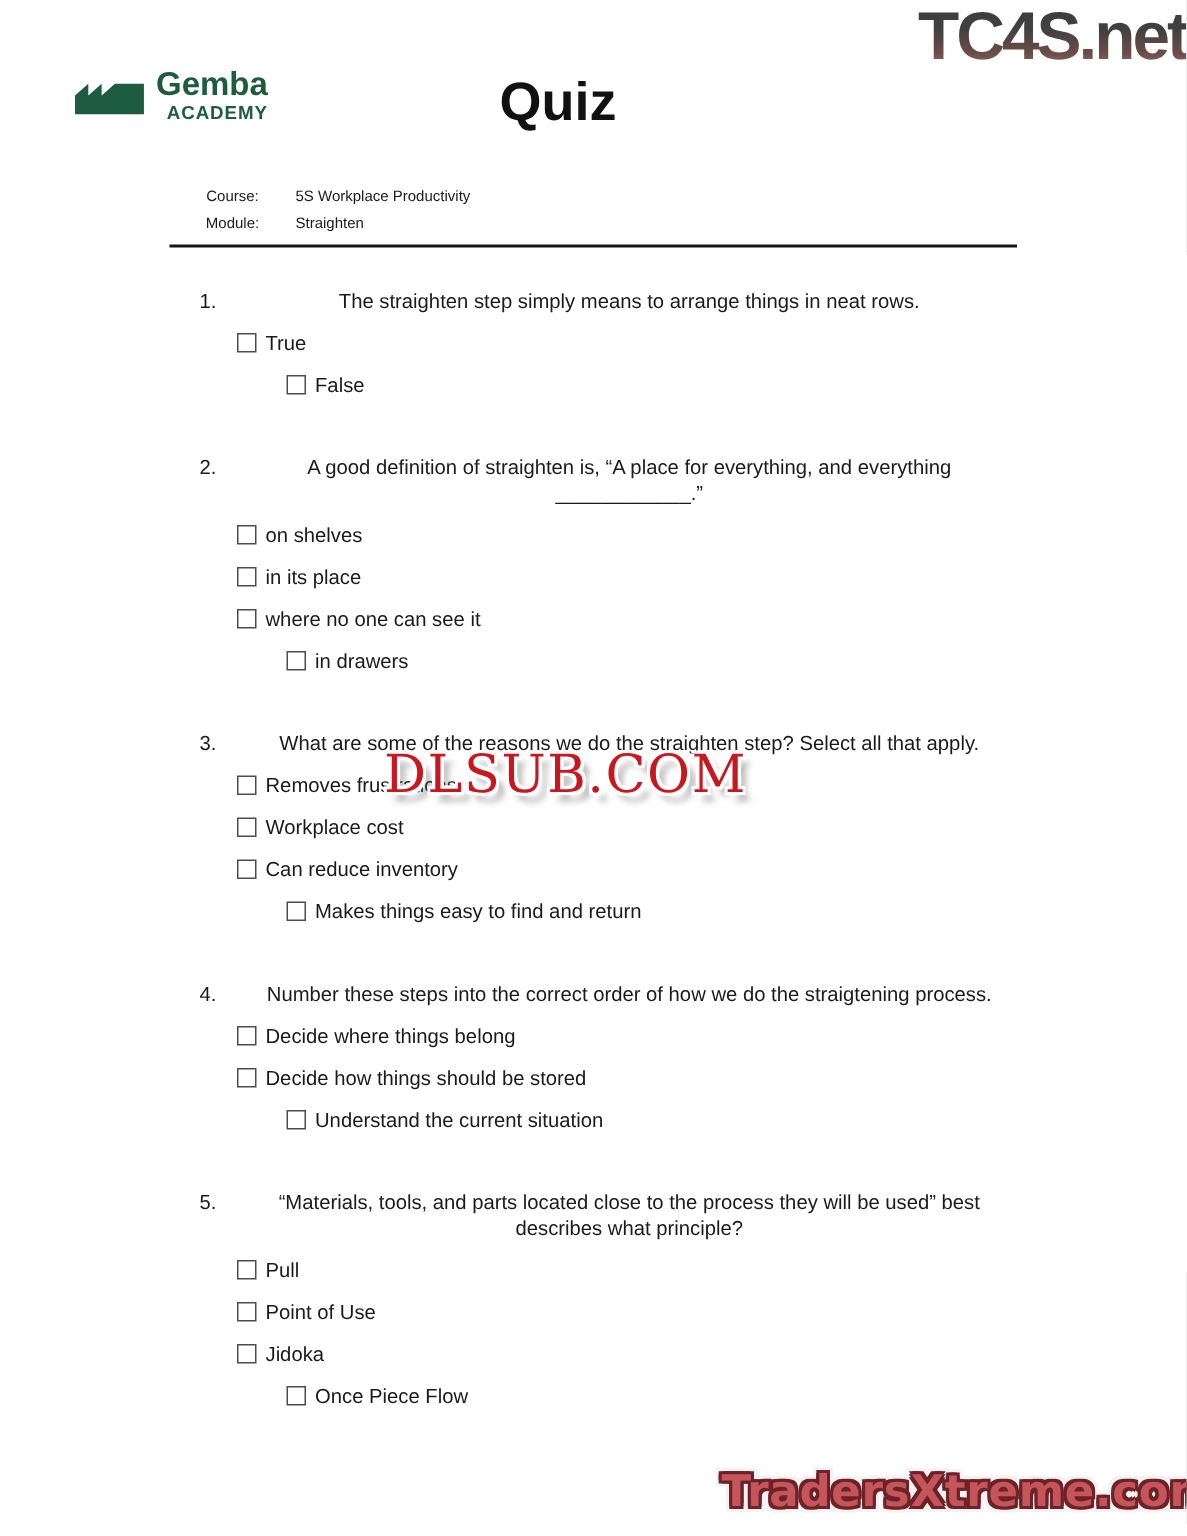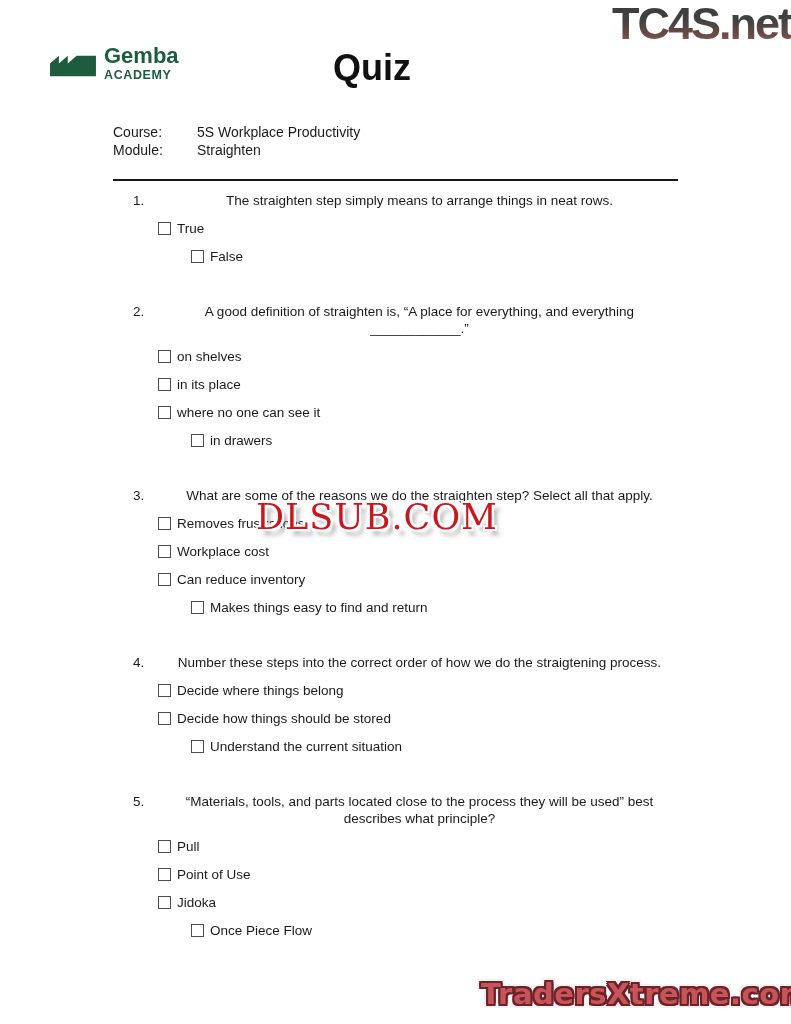--- a/index.html
+++ b/index.html
@@ -12,21 +12,21 @@
     overflow:hidden;
     font-family:"Liberation Sans", sans-serif;
     color:#1a1a1a;
   }
 
   
   .logo {
     position:absolute; left:50px; top:44px;
     display:flex; align-items:center; gap:7px;
   }
-  .logo-text { display:flex; flex-direction:column; line-height:1; }
+  .logo-text { display:flex; flex-direction:column; line-height:1;text-align:right; }
   .logo-name  { font-size:22px; font-weight:bold; color:#1d5c3e; letter-spacing:0px; }
   .logo-sub   { font-size:12.5px; font-weight:bold; color:#1d5c3e; letter-spacing:0.6px; margin-top:2px; }
 
   .quiz-title {
     position:absolute; left:0; top:47px; width:744px;
     text-align:center;
     font-size:36px; font-weight:bold; color:#111;
   }
 
   .wm-top {
@@ -34,22 +34,23 @@
     font-size:45px; font-weight:bold; letter-spacing:-2px;
     font-family:"Liberation Sans", sans-serif;
     background:linear-gradient(180deg,#3a3a3a 0%, #414141 42%, #6d4c47 72%, #a3807a 100%);
     -webkit-background-clip:text; background-clip:text;
     color:transparent;
   }
 
   
   .meta {
     position:absolute; left:113px; top:123px; width:565px;
-    border-bottom:2px solid #161616; padding-bottom:20px;
-    font-size:14px;
+    border-bottom:2px solid #161616; padding-bottom:4px;
+    font-size:10px;
+    text-align:center;
   }
   .meta-row { display:flex; line-height:18px; }
   .meta-label { width:84px; flex:none; }
 
   
   .questions {
     position:absolute; left:133px; top:192px; width:548px;
     font-size:13.5px;
   }
   .question { margin-bottom:38px; }

